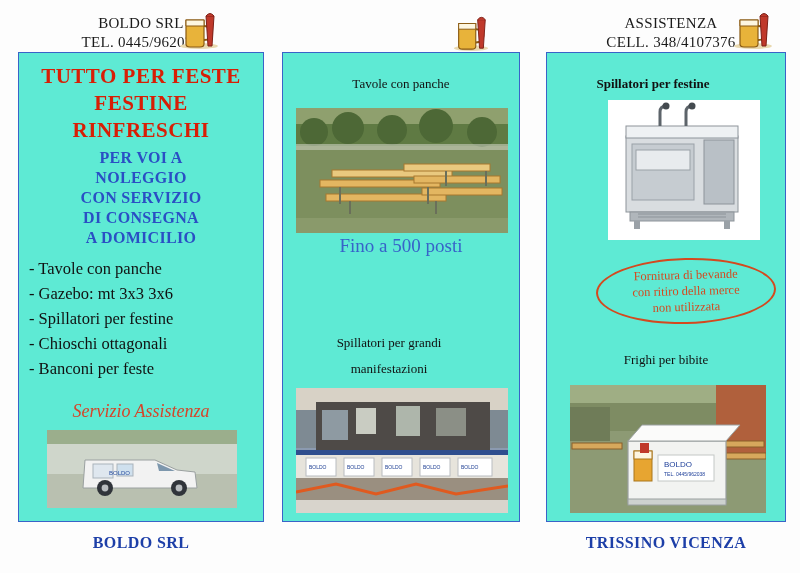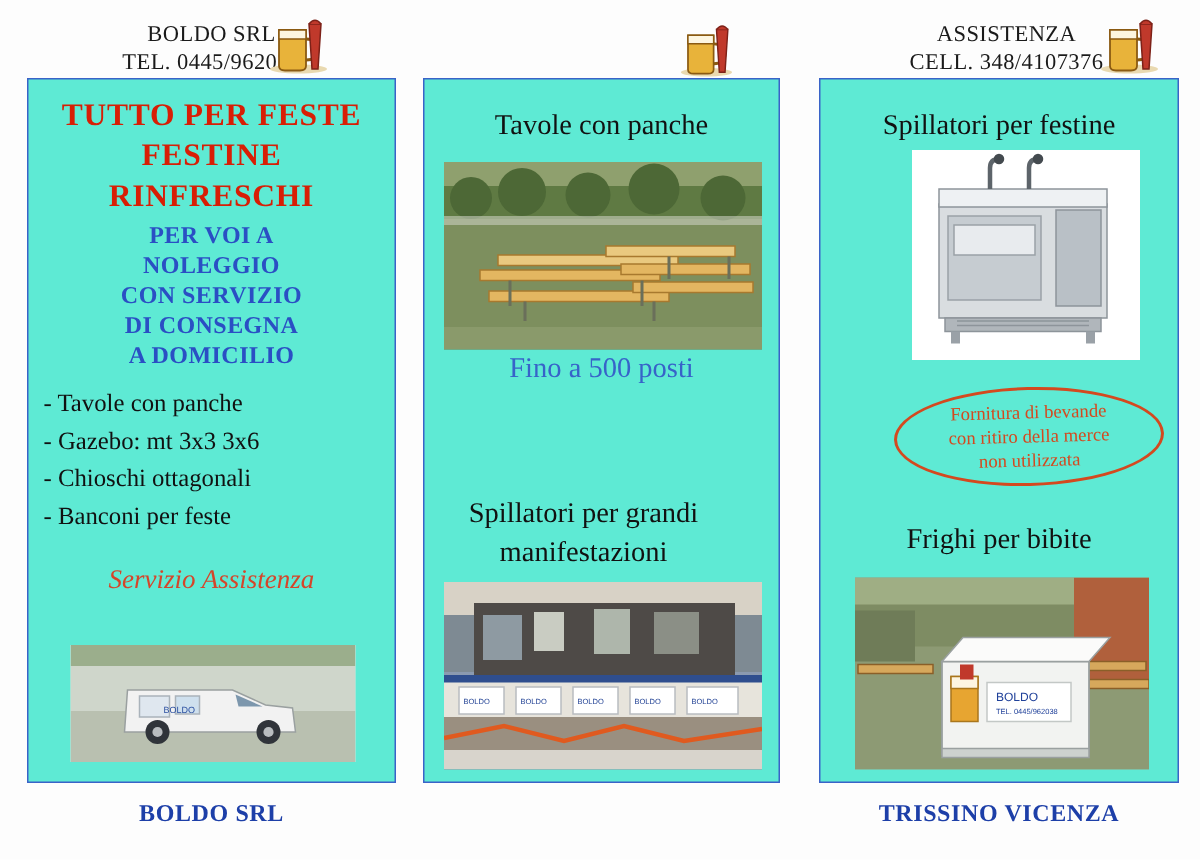--- a/index.html
+++ b/index.html
@@ -101,29 +101,29 @@
   .ph-bar{left:296px;top:388px;width:212px;height:125px;background:#8b9ab0;}
   
   .ph-disp{left:608px;top:100px;width:152px;height:140px;background:#ffffff;}
   
   .ph-fridge{left:570px;top:385px;width:196px;height:128px;background:#9aa88a;}
 
   .cap{
     position:absolute;
     text-align:center;
     color:#111;
-    font-size:19px;
+    font-size:13px;
     line-height:24px;
   }
   .cap-blue{color:#3763c9;}
 
   .p2-cap1{left:286px;top:72px;width:230px;}
   .p2-cap2{left:286px;top:234px;width:230px;font-size:19px;}
   .p2-cap3{left:274px;top:330px;width:230px;line-height:26px;}
-  .p3-cap1{left:552px;top:72px;width:228px;}
+  .p3-cap1{left:539px;top:72px;width:228px;font-weight:bold;}
   .p3-cap2{left:552px;top:348px;width:228px;}
 
   
   .oval{
     position:absolute;left:596px;top:258px;width:176px;height:62px;
     border:2px solid #d4491f;
     border-radius:50%;
     color:#d4491f;
     font-size:12.5px;
     line-height:16px;
@@ -207,20 +207,21 @@
     <div class="p1-sub">
       <div>PER VOI A</div>
       <div>NOLEGGIO</div>
       <div>CON SERVIZIO</div>
       <div>DI CONSEGNA</div>
       <div>A DOMICILIO</div>
     </div>
     <div class="p1-list">
       <div>- Tavole con panche</div>
       <div>- Gazebo: mt 3x3 3x6</div>
+      <div>- Spillatori per festine</div>
       <div>- Chioschi ottagonali</div>
       <div>- Banconi per feste</div>
     </div>
     <div class="p1-assist">Servizio Assistenza</div>
   </div>
 
   <div class="photo ph-van">
     <svg width="190" height="78" viewBox="0 0 190 78">
       <rect x="0" y="0" width="190" height="44" fill="#cfd6cb"></rect>
       <rect x="0" y="44" width="190" height="34" fill="#b9c0b0"></rect>

